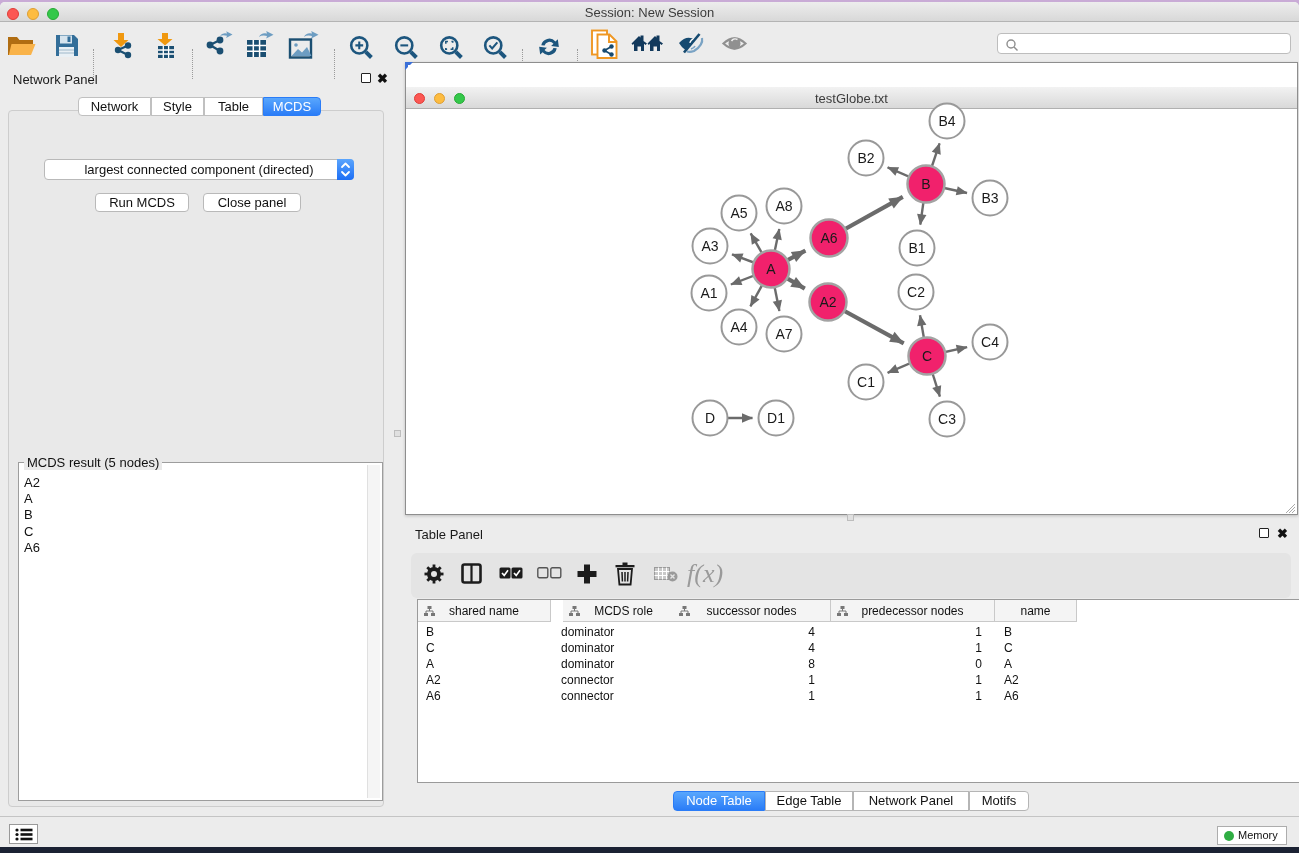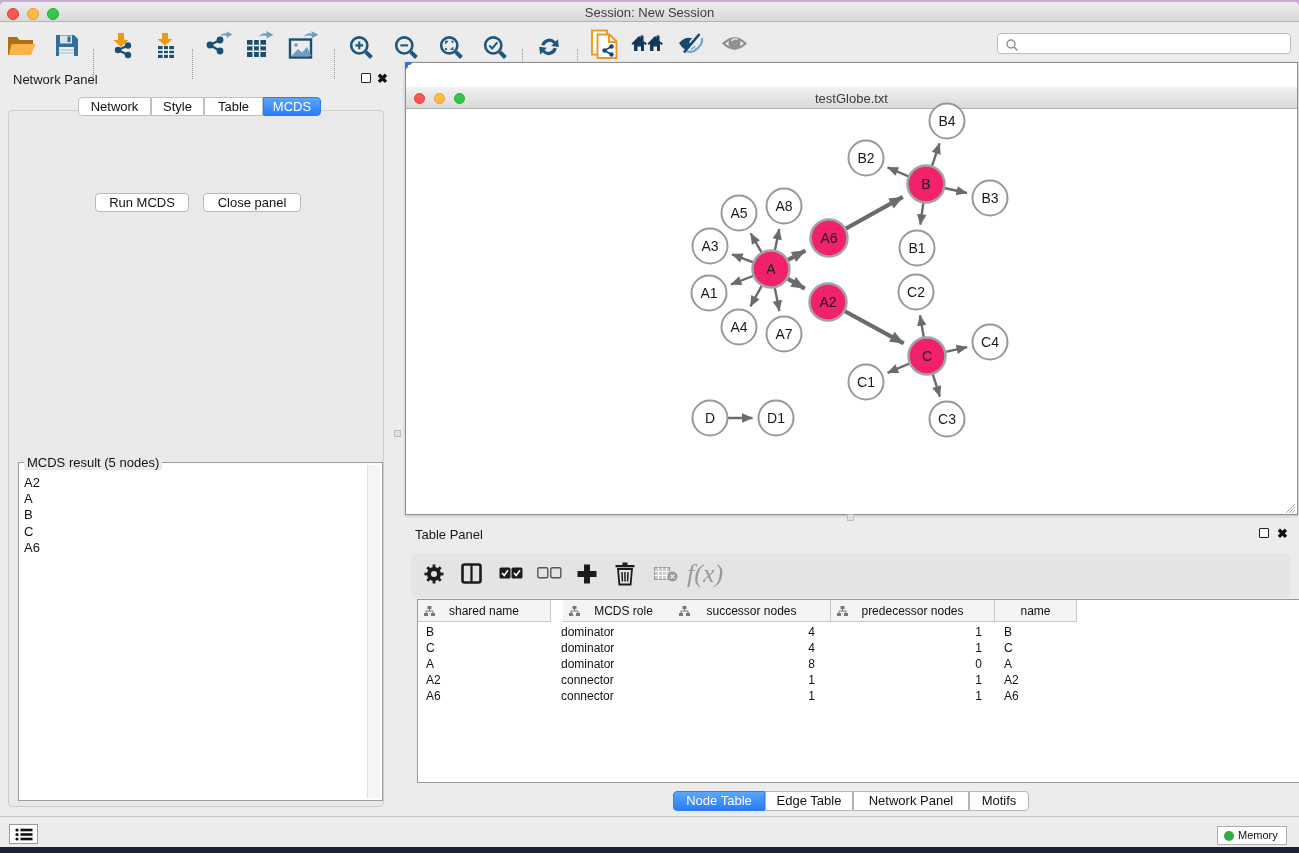--- a/index.html
+++ b/index.html
@@ -176,20 +176,28 @@
   </div>
 
   <div class="abs" id="cp-title">Network Panel</div>
   <div class="abs floaticon" style="left:361px;top:71px;"></div>
   <div class="abs xicon" style="left:377px;top:72px;">✖</div>
   <div class="abs tab" style="left:78px;top:95px;width:73px;border-radius:4px 0 0 4px;">Network</div>
   <div class="abs tab" style="left:151px;top:95px;width:53px;">Style</div>
   <div class="abs tab" style="left:204px;top:95px;width:59px;">Table</div>
   <div class="abs tab tabsel" style="left:263px;top:95px;width:58px;border-radius:0 4px 4px 0;">MCDS</div>
   <div class="abs" id="cp-box">
+    <div class="abs" id="dropdown">largest connected component (directed)
+      <div class="abs" id="dd-spin">
+          <svg style="left:3px;top:3px;" width="11" height="15" viewBox="0 0 11 15">
+            <path d="M2 5 L5.5 1.5 L9 5" fill="none" stroke="#fff" stroke-width="1.8" stroke-linecap="round" stroke-linejoin="round"></path>
+            <path d="M2 10 L5.5 13.5 L9 10" fill="none" stroke="#fff" stroke-width="1.8" stroke-linecap="round" stroke-linejoin="round"></path>
+          </svg>
+        </div>
+    </div>
     <div class="abs btn" style="left:86px;top:82px;width:94px;">Run MCDS</div>
     <div class="abs btn" style="left:194px;top:82px;width:98px;">Close panel</div>
     <div class="abs" id="groupbox">
       <div class="abs" id="grouplabel">MCDS result (5 nodes)</div>
       <div class="abs" id="mcdslist">A2<br>A<br>B<br>C<br>A6</div>
       <div class="abs" id="listscroll"></div>
     </div>
   </div>
 
   <div class="abs" id="netwin">

